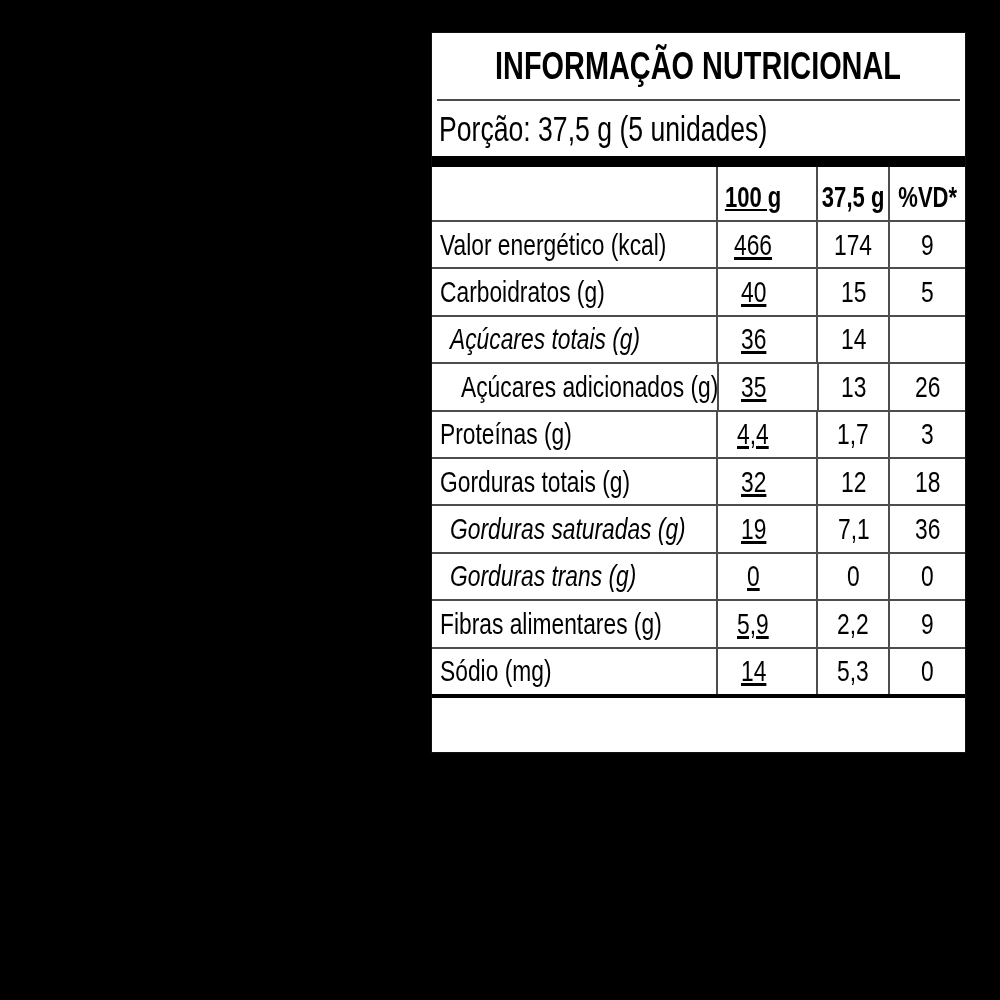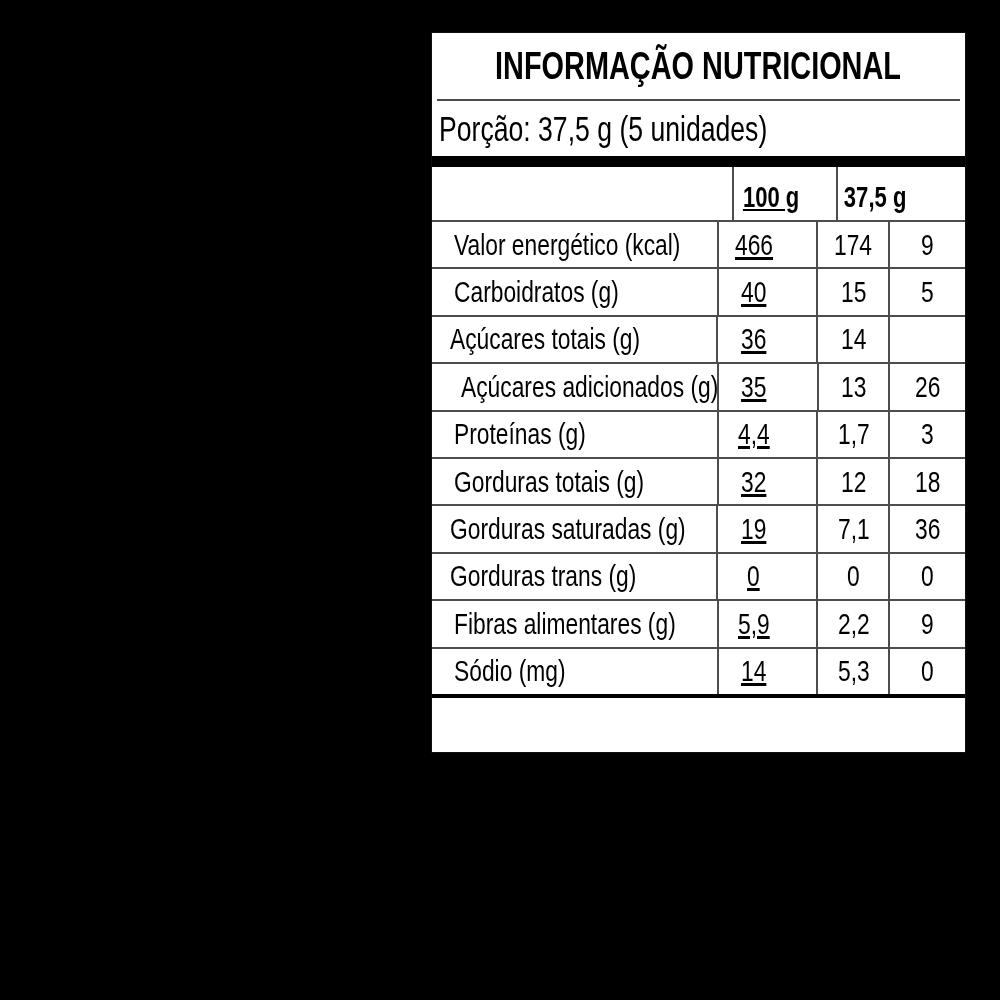--- a/index.html
+++ b/index.html
@@ -60,22 +60,22 @@
   }
   .cell.n1 { width: 76px; text-decoration: underline; }
   .cell.n2 { width: 76px; margin-left: 28px; }
   .cell.n3 { width: 81px; }
 
   .trow.header .cell { align-items: flex-end; padding-bottom: 6px; }
   .trow.header .cx { font-size: 29px; font-weight: bold; }
 
   .trow.data .cx { font-size: 30px; }
 
-  .ind0 { padding-left: 22px; }
-  .ind1 { padding-left: 18px; }
+  .ind0 { padding-left: 8px; }
+  .ind1 { padding-left: 18px; font-style: italic; }
   .ind2 { padding-left: 29px; }
 
   .footnote-sec {
     height: 54px;
     display: flex; align-items: center;
     padding-left: 6px;
     margin-top: 40px;
   }
   .footnote-sec .cx { font-size: 23.5px; }
 </style>
@@ -98,20 +98,23 @@
     <div class="thick-bar"></div>
 
     <div class="trow header">
       <div class="cell labelc"></div>
       <div class="cell numc n1">
         <span class="cx c">100 g</span>
       </div>
       <div class="cell numc n2">
         <span class="cx c">37,5 g</span>
       </div>
+      <div class="cell numc n3">
+        <span class="cx c">%VD*</span>
+      </div>
     </div>
 
     <div class="trow data">
       <div class="cell labelc ind0">
         <span class="cx">Valor energético (kcal)</span>
       </div>
       <div class="cell numc n1">
         <span class="cx c">466</span>
       </div>
       <div class="cell numc n2">

